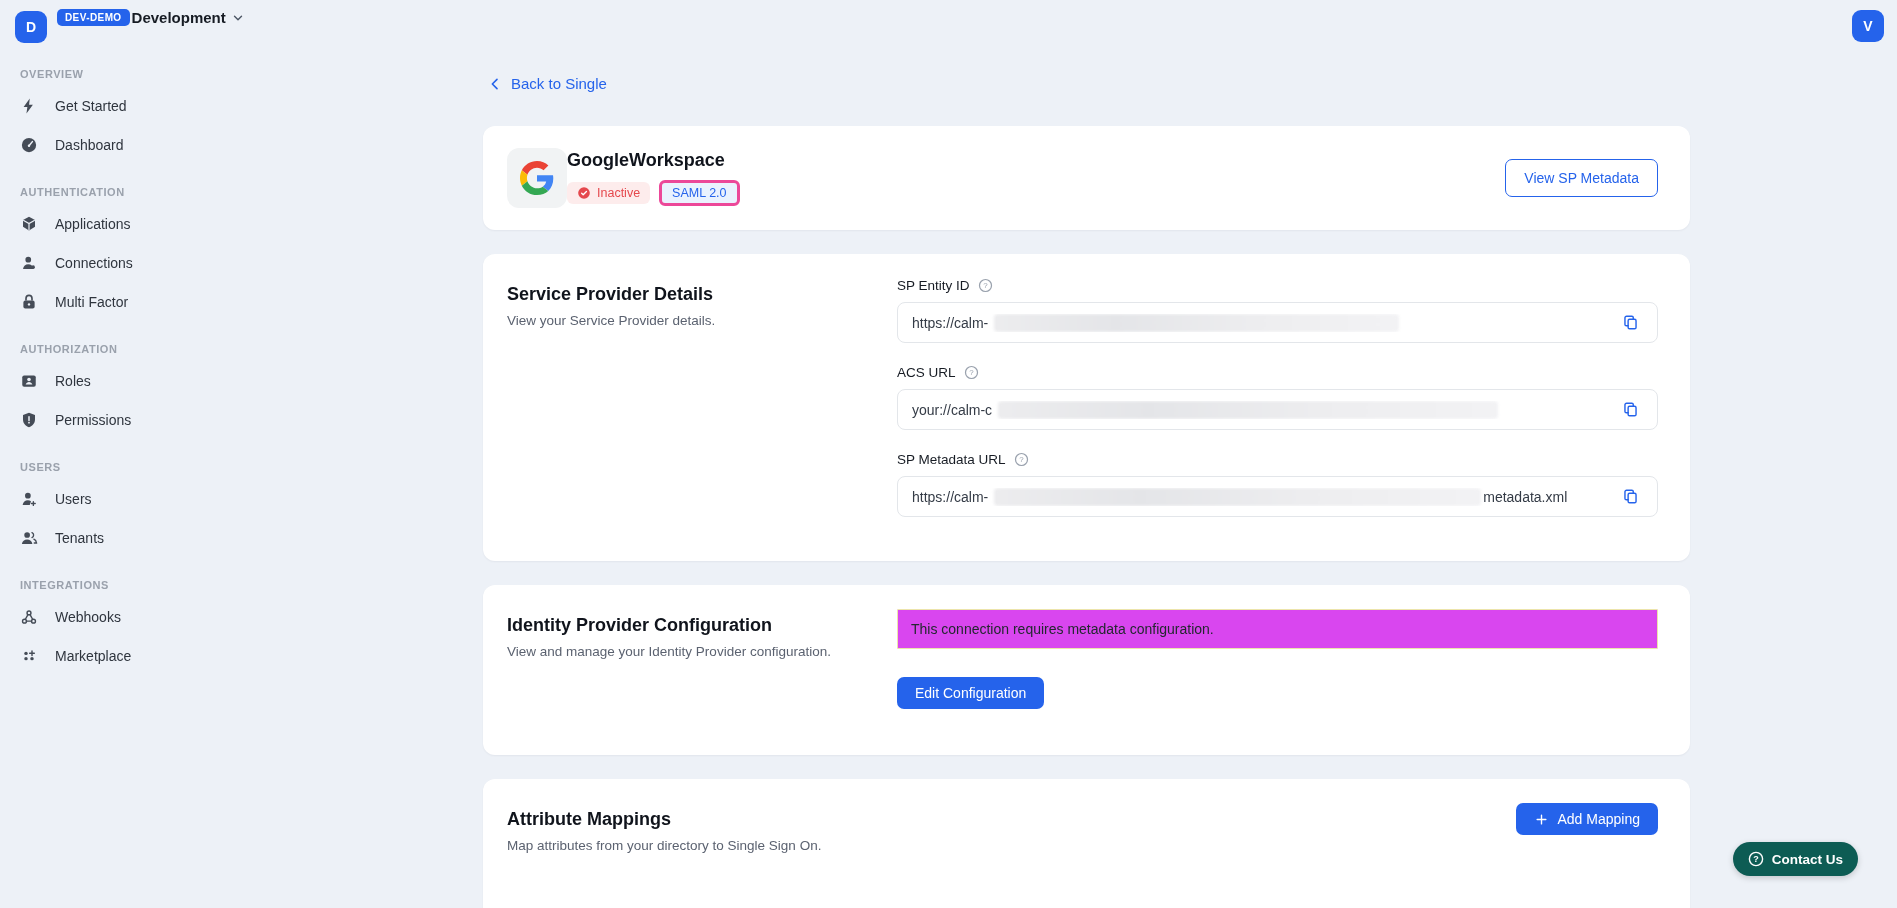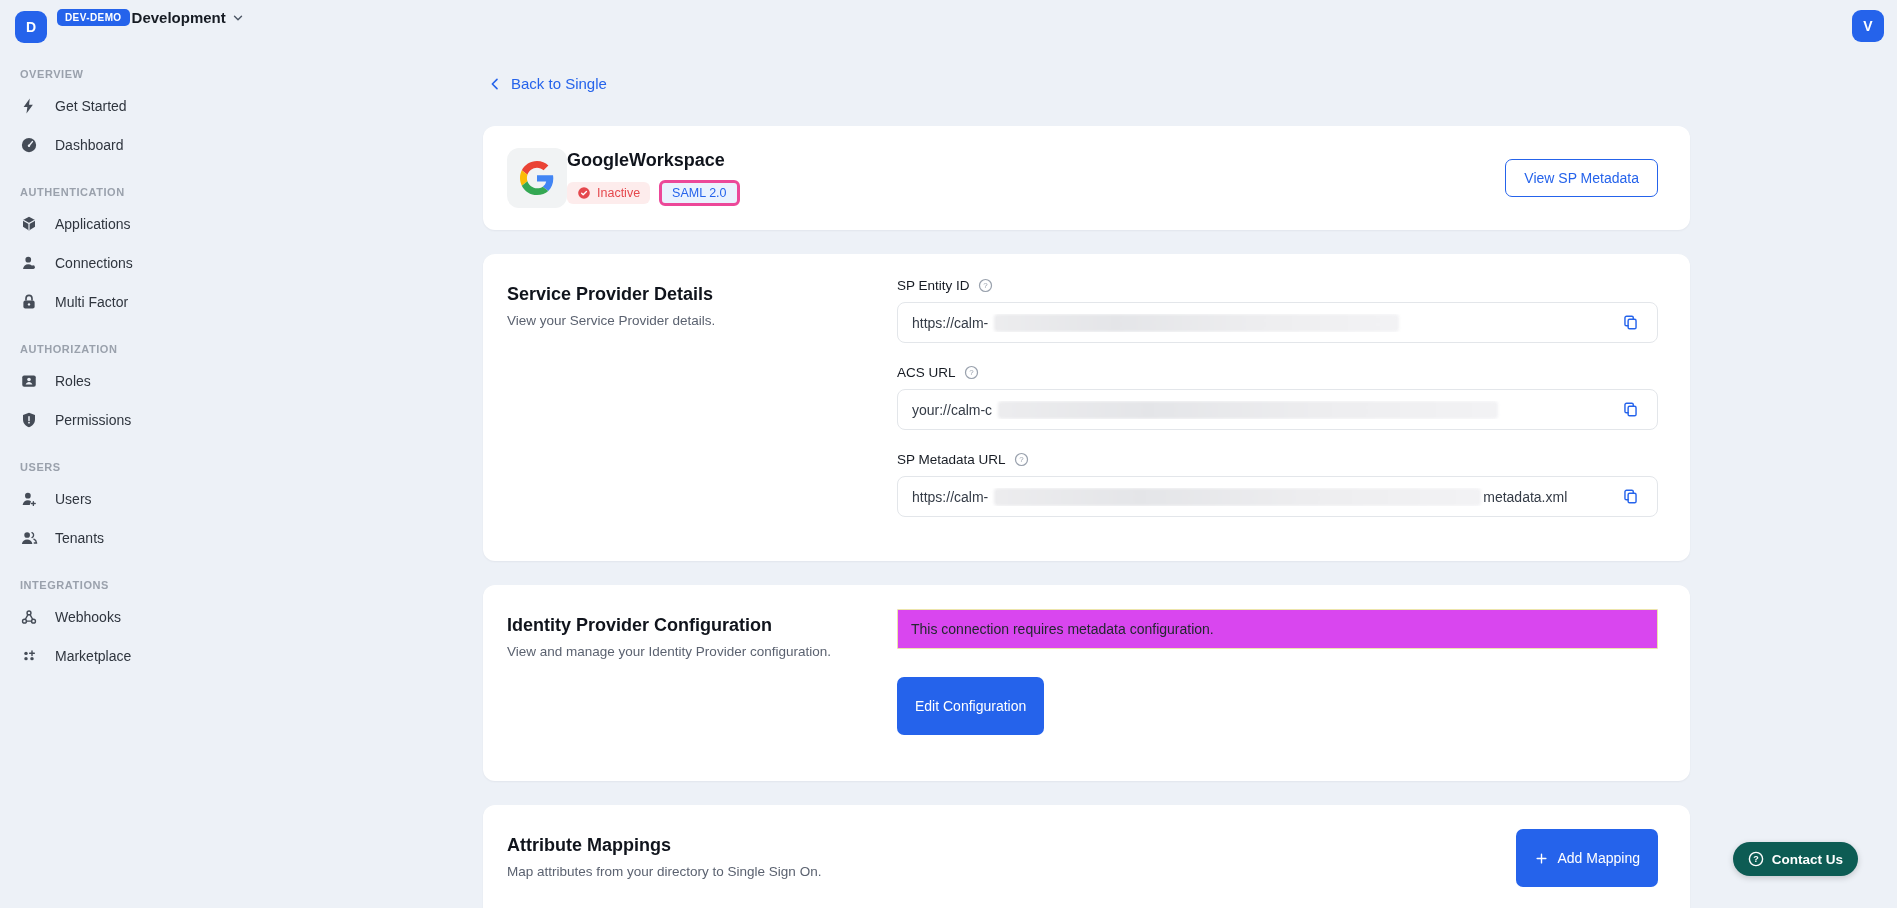--- a/index.html
+++ b/index.html
@@ -118,21 +118,21 @@
   .copy-btn svg { width: 19px; height: 19px; }
 
   
   .warning-banner {
     background: #d946ef; border: 1px solid #ece4ab; border-radius: 1px;
     padding: 11px 13px; font-size: 14px; color: #23282f;
   }
   .btn-primary {
     display: inline-flex; align-items: center; gap: 8px;
     background: #2563eb; color: #fff; border: none; border-radius: 7px;
-    font-size: 14px; font-weight: 500; padding: 21px 18px; cursor: pointer;
+    font-size: 14px; font-weight: 500; padding: 8px 18px; cursor: pointer;
     font-family: inherit;
   }
   .edit-config-btn { margin-top: 28px; }
   .btn-primary svg { width: 15px; height: 15px; }
 
   
   .mappings-card { display: flex; align-items: flex-start; justify-content: space-between; height: 170px; }
   .mappings-left { padding-top: 6px; }
 
   

